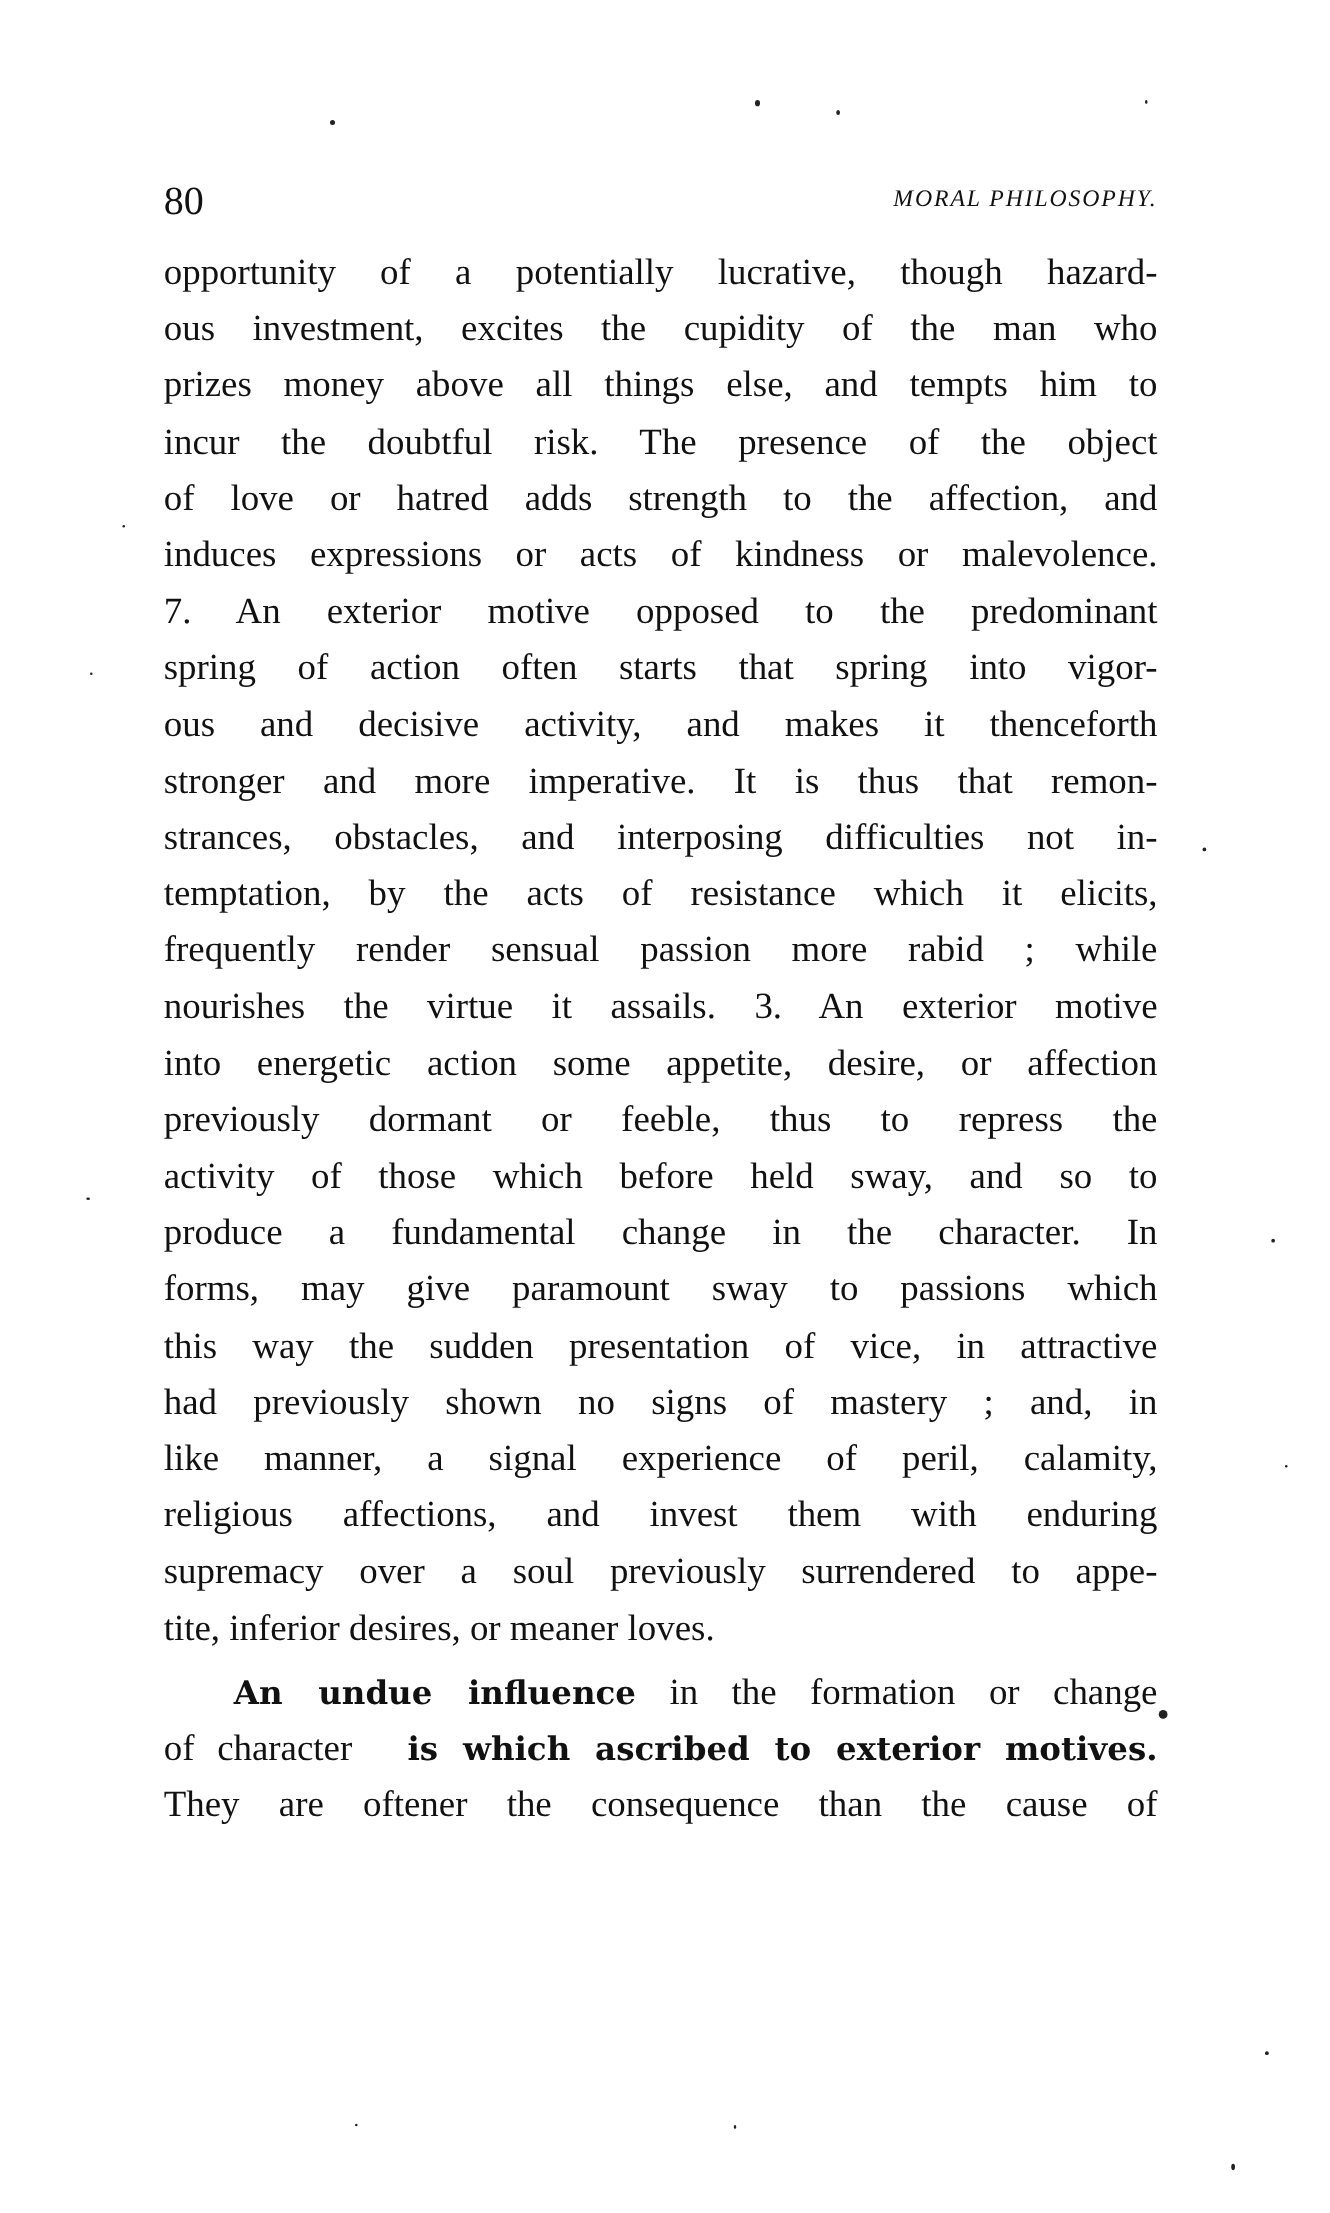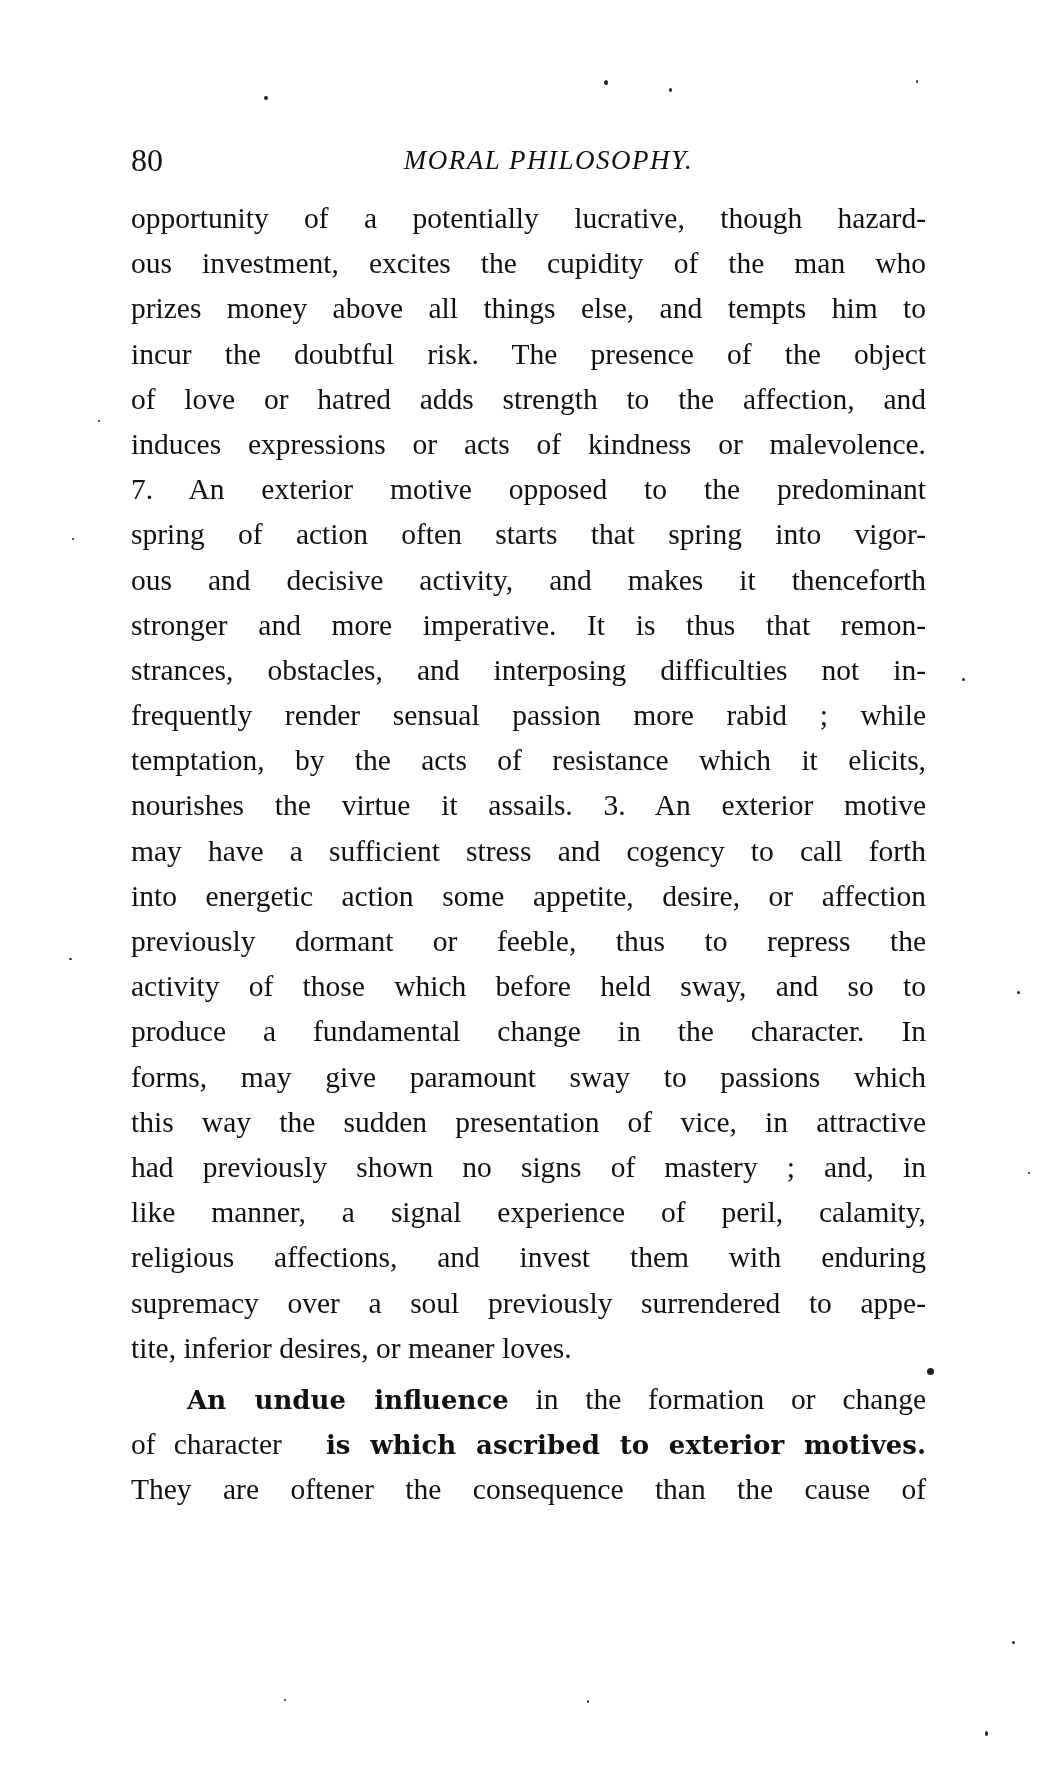--- a/index.html
+++ b/index.html
@@ -33,23 +33,23 @@
     left: 0;
     top: 0;
     font-size: 32px;
     line-height: 40px;
   }
   .running-title {
     position: absolute;
     left: 0;
     width: 795px;
     top: 0;
-    text-align: center;
+    text-align: right;
     font-style: italic;
-    font-size: 27px;
+    font-size: 19px;
     line-height: 40px;
     letter-spacing: 1.5px;
     padding-left: 40px;
     box-sizing: border-box;
   }
   .body-text {
     position: absolute;
     left: 131px;
     top: 196px;
     width: 795px;
@@ -95,24 +95,23 @@
     <span class="line">ous investment, excites the cupidity of the man who</span>
     <span class="line">prizes money above all things else, and tempts him to</span>
     <span class="line">incur the doubtful risk.  The presence of the object</span>
     <span class="line">of love or hatred adds strength to the affection, and</span>
     <span class="line">induces expressions or acts of kindness or malevolence.</span>
     <span class="line">7. An exterior motive opposed to the predominant</span>
     <span class="line">spring of action often starts that spring into vigor-</span>
     <span class="line">ous and decisive activity, and makes it thenceforth</span>
     <span class="line">stronger and more imperative.  It is thus that remon-</span>
     <span class="line">strances, obstacles, and interposing difficulties not in-</span>
+    <span class="line">temptation, by the acts of resistance which it elicits,</span>
     <span class="line">frequently render sensual passion more rabid ; while</span>
-    <span class="line">temptation, by the acts of resistance which it elicits,</span>
     <span class="line">nourishes the virtue it assails.  3. An exterior motive</span>
-    <span class="line">may have a sufficient stress and cogency to call forth</span>
     <span class="line">into energetic action some appetite, desire, or affection</span>
     <span class="line">previously dormant or feeble, thus to repress the</span>
     <span class="line">activity of those which before held sway, and so to</span>
     <span class="line">produce a fundamental change in the character.  In</span>
     <span class="line">forms, may give paramount sway to passions which</span>
     <span class="line">this way the sudden presentation of vice, in attractive</span>
     <span class="line">had previously shown no signs of mastery ; and, in</span>
     <span class="line">like manner, a signal experience of peril, calamity,</span>
     <span class="line">religious affections, and invest them with enduring</span>
     <span class="line">supremacy over a soul previously surrendered to appe-</span>

